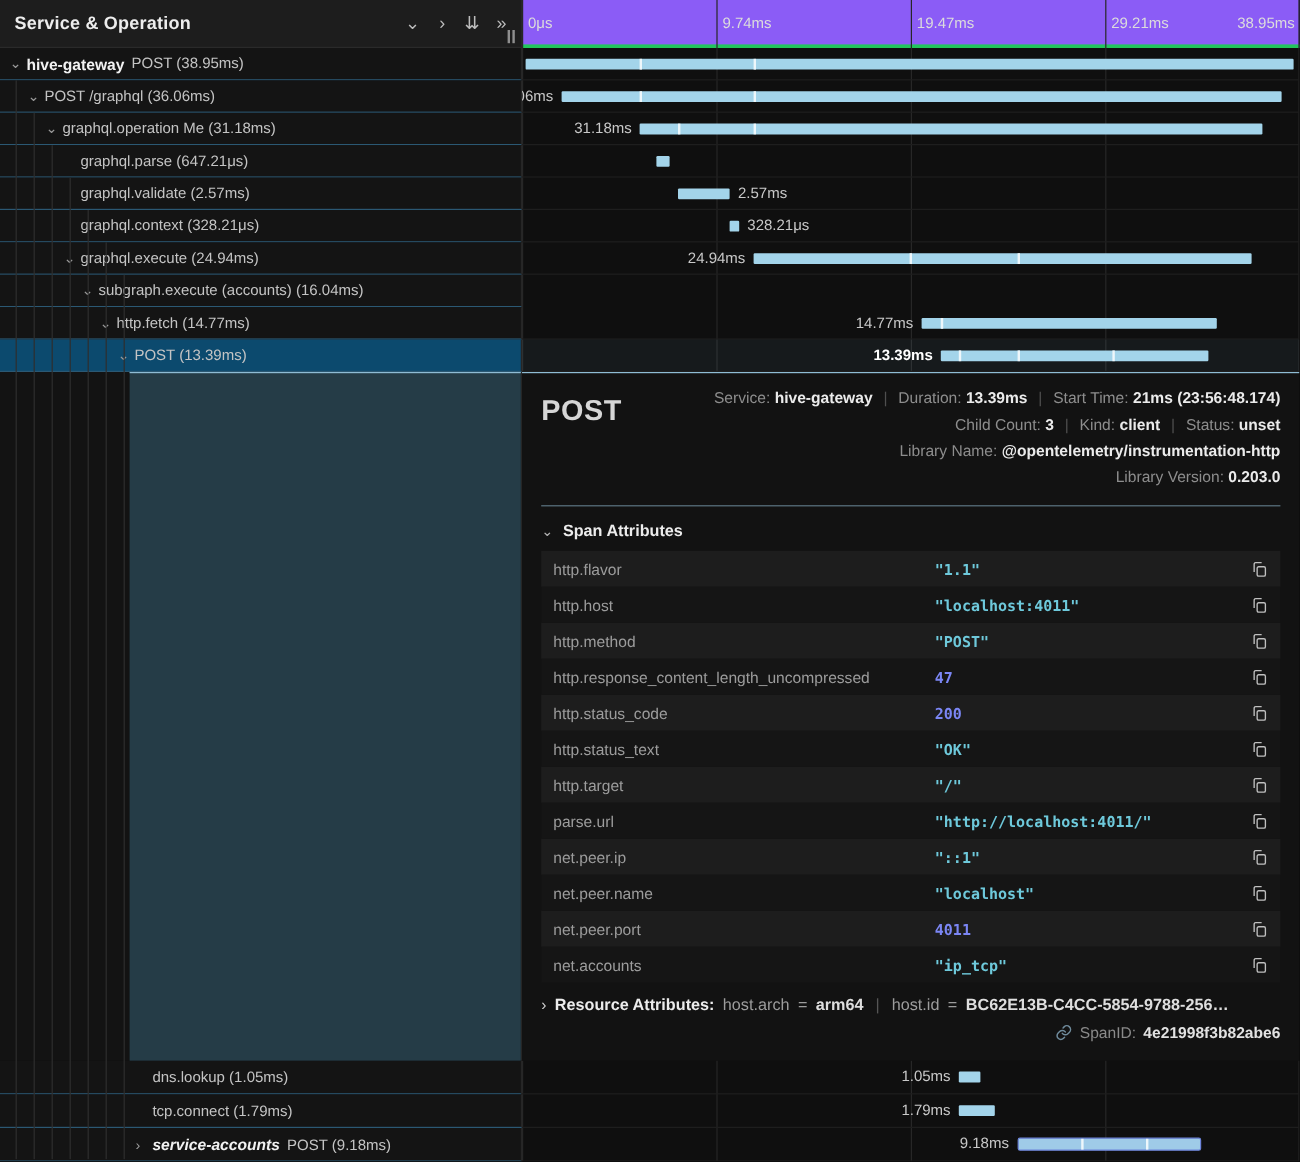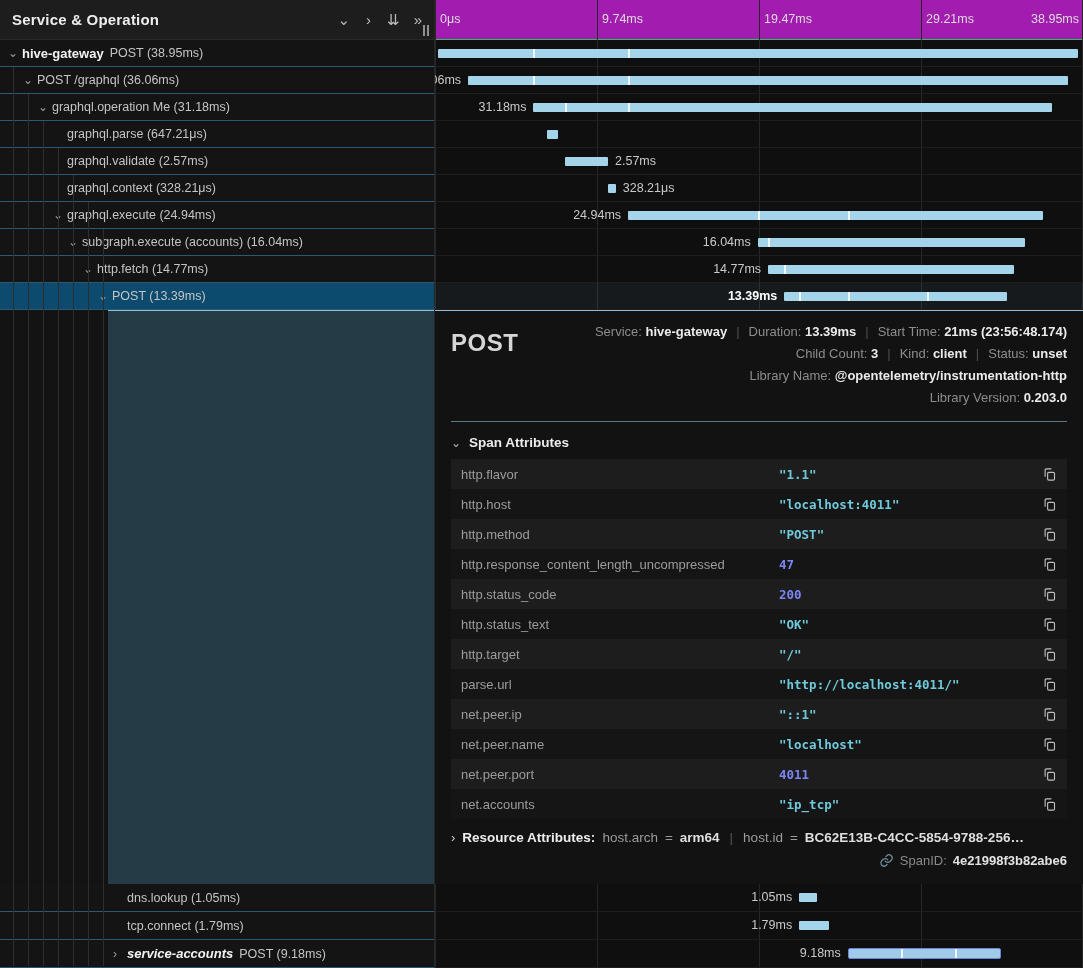--- a/index.html
+++ b/index.html
@@ -9,21 +9,21 @@
 
   
   .topbar{display:flex;height:40px}
   .left-header{width:435px;background:#1d1d1d;border-bottom:1px solid #2a2a2a;border-right:1px solid #262626;
     display:flex;align-items:center;padding:0 14px 0 12px;position:relative}
   .left-header .title{flex:1;font-size:15px;font-weight:bold;color:#ededed;letter-spacing:.2px}
   .hicon{color:#bdbdbd;font-size:15px;line-height:1;margin-left:16px;cursor:pointer}
   .hicon.dbl{letter-spacing:-2px}
   .grip{position:absolute;right:5px;top:25px;display:flex;gap:2px}
   .grip i{display:block;width:2px;height:11px;background:#8f8f8f}
-  .right-header{flex:1;position:relative;background:#a21caf;border-bottom:1px solid #22c55e}
+  .right-header{flex:1;position:relative;background:#8b5cf6;border-bottom:3px solid #22c55e}
   .tick{position:absolute;top:12px;font-size:12.5px;color:#dcdcdc;white-space:nowrap}
 
   
   .overlay{position:absolute;left:435px;width:648px;pointer-events:none}
   .overlay.top{top:0;height:310px}
   .overlay.bottom{top:884px;height:84px}
   .gline{position:absolute;top:0;bottom:0;width:1px;background:#272727}
   .guide{position:absolute;width:1px;background:#2e2e2e;z-index:6;pointer-events:none}
 
   
@@ -194,25 +194,20 @@
           <div class="btick" style="left: 49.8%;"></div>
           <div class="btick" style="left: 63.7%;"></div>
           <span class="dur before" style="right: 70.2%;">24.94ms</span>
         </div>
       </div>
       <div class="row">
         <div class="tree-cell" style="padding-left: 68px;">
           <span class="chevron">⌄</span>
           <span class="op">subgraph.execute (accounts) (16.04ms)</span>
         </div>
-        <div class="wf-cell">
-          <div class="bar" style="left: 49.8%; width: 41.2%;"></div>
-          <div class="btick" style="left: 51.4%;"></div>
-          <span class="dur before" style="right: 50.2%;">16.04ms</span>
-        </div>
       </div>
       <div class="row">
         <div class="tree-cell" style="padding-left: 83px;">
           <span class="chevron">⌄</span>
           <span class="op">http.fetch (14.77ms)</span>
         </div>
         <div class="wf-cell">
           <div class="bar" style="left: 51.4%; width: 37.9%;"></div>
           <div class="btick" style="left: 53.9%;"></div>
           <span class="dur before" style="right: 48.6%;">14.77ms</span>

